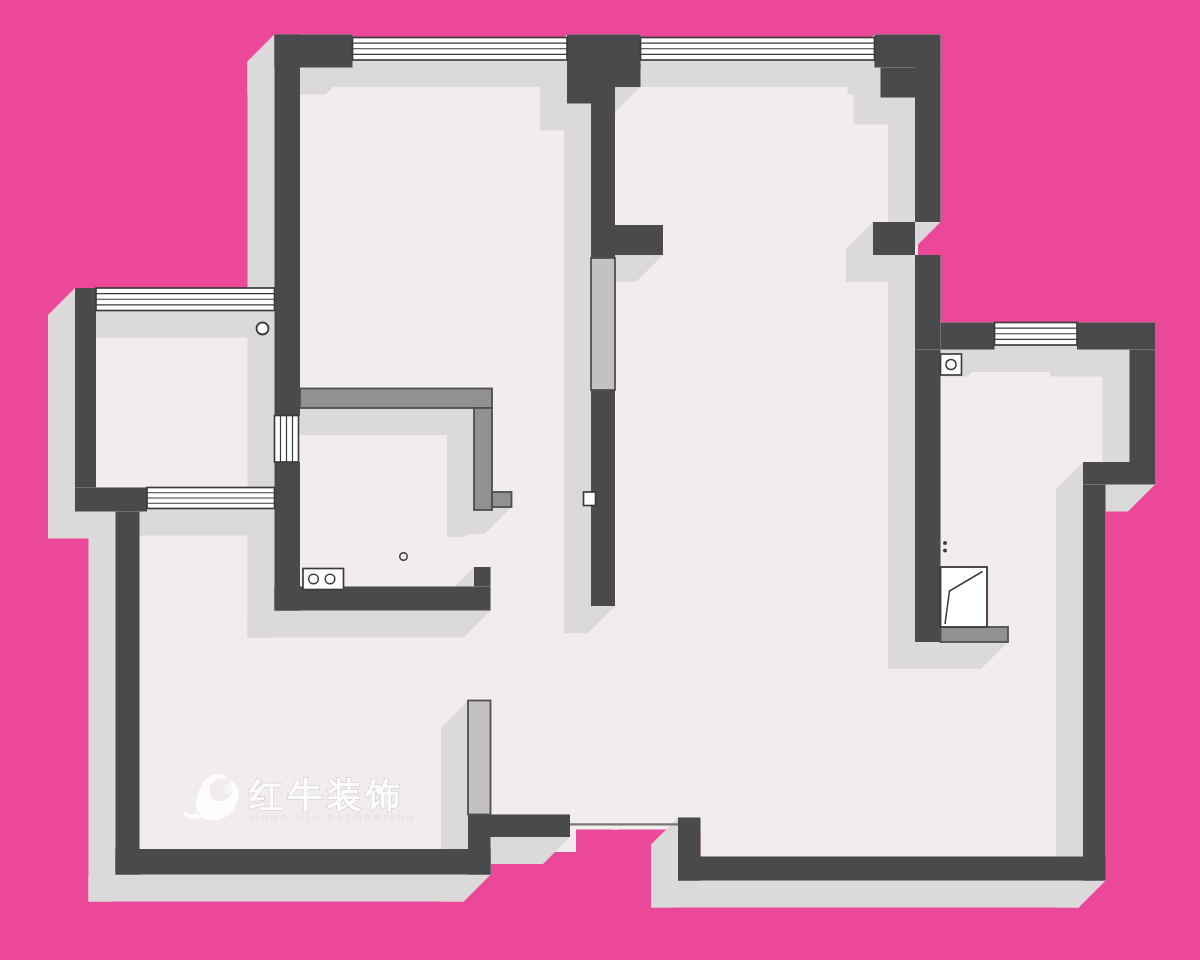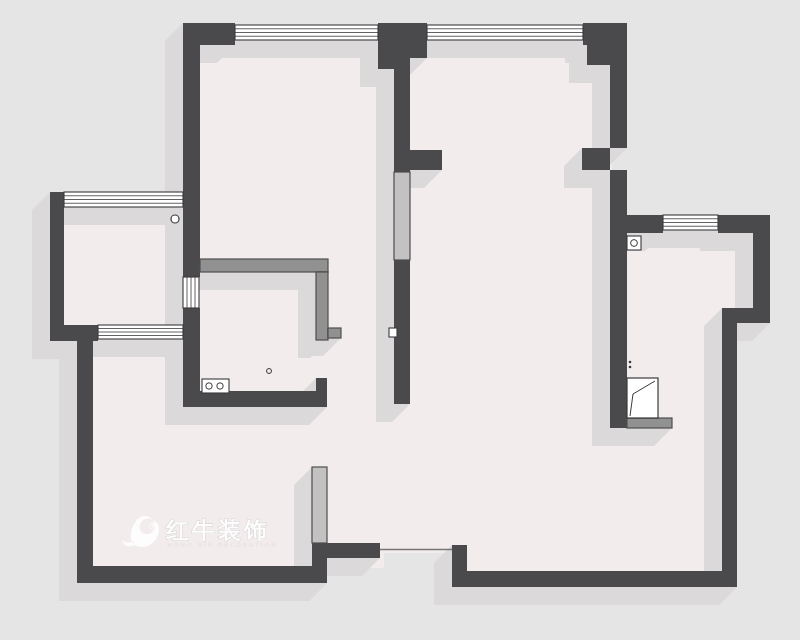--- a/index.html
+++ b/index.html
@@ -5,21 +5,21 @@
   html, body {
     margin: 0;
     padding: 0;
     background: #ffffff;
     font-family: "DejaVu Sans", "Liberation Sans", sans-serif;
   }
   .canvas {
     position: relative;
     width: 800px;
     height: 640px;
-    background: #e5e5e5;
+    background: #ec4899;
     overflow: hidden;
   }
   svg { display: block; }
   .wm-title {
     font-family: "DejaVu Sans", sans-serif;
     font-weight: bold;
     letter-spacing: 3px;
     paint-order: stroke fill;
   }
   .wm-sub {

